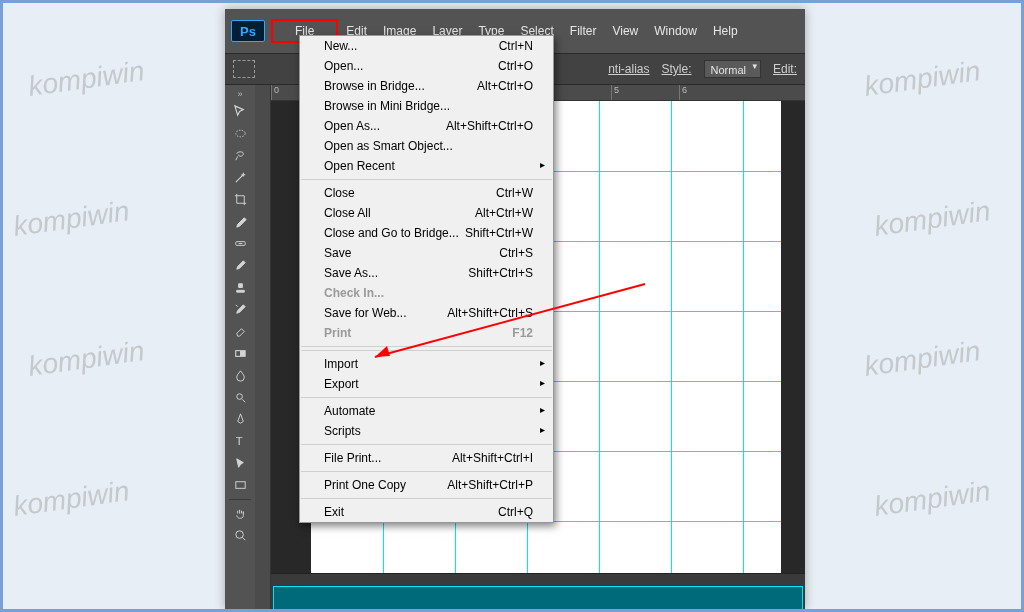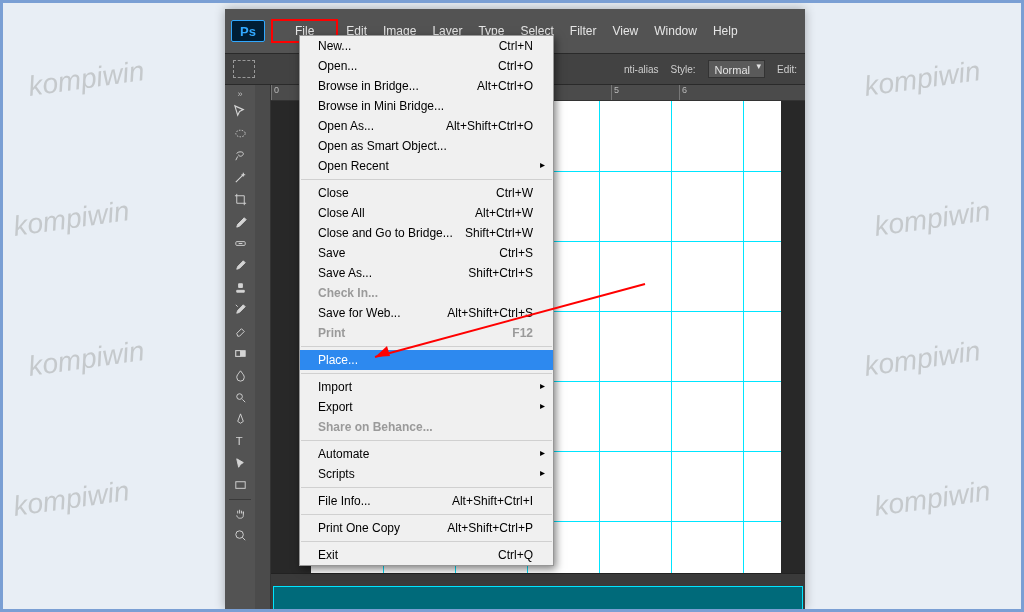--- a/index.html
+++ b/index.html
@@ -8,38 +8,38 @@
   .wm1 { top: 60px; left: 25px; } .wm2 { top: 60px; right: 40px; } .wm3 { top: 200px; left: 10px; }
   .wm4 { top: 200px; right: 30px; } .wm5 { top: 340px; left: 25px; } .wm6 { top: 340px; right: 40px; }
   .wm7 { top: 480px; left: 10px; } .wm8 { top: 480px; right: 30px; }
   .ps-window { position: absolute; left: 222px; top: 6px; width: 580px; height: 600px; background: #535353; box-shadow: 0 0 10px rgba(0,0,0,0.3); }
   .menubar { display: flex; align-items: center; height: 44px; background: #535353; }
   .ps-logo { width: 34px; height: 22px; margin: 2px 6px; background: #001e36; color: #31a8ff; display: flex; align-items: center; justify-content: center; font-weight: bold; font-size: 13px; border: 1px solid #31a8ff; border-radius: 2px; }
   .menu-item { color: #e6e6e6; font-size: 12px; padding: 5px 8px; cursor: default; }
   .menu-item.highlighted { border: 2px solid #ff0000; padding: 3px 22px; }
   .options-bar { height: 32px; background: #424242; border-top: 1px solid #2a2a2a; border-bottom: 1px solid #2a2a2a; display: flex; align-items: center; padding: 0 8px; gap: 12px; }
   .opt-icon { width: 22px; height: 18px; border: 1px dashed #999; }
-  .opt-label { color: #cfcfcf; font-size: 10px; }
+  .opt-label { color: #cfcfcf; font-size: 12px; text-decoration: underline; }
   .opt-select { background: #5a5a5a; color: #e4e4e4; font-size: 11px; border: 1px solid #333; padding: 3px 14px 1px 6px; position: relative; }
   .opt-select::after { content:"▾"; position:absolute; right:3px; top:0; font-size:9px;}
   .workspace { display: flex; height: calc(100% - 58px); }
   .toolbar { width: 30px; background: #535353; display: flex; flex-direction: column; align-items: center; padding-top: 4px; gap: 2px; }
   .tool-expand { width: 12px; height: 10px; color:#bbb; font-size:9px; text-align:center;}
   .tool { width: 22px; height: 20px; color: #d9d9d9; display: flex; align-items: center; justify-content: center; font-size: 14px; cursor: default; }
   .tool.sep { border-top: 1px solid #3a3a3a; margin-top: 2px; padding-top: 4px; height: 24px; }
   .tool svg { width: 15px; height: 15px; fill: #d4d4d4; stroke:#d4d4d4; }
   .canvas-area { flex: 1; background: #282828; position: relative; overflow: hidden; }
   .ruler-h { position: absolute; top: 0; left: 16px; right: 0; height: 16px; background: #4b4b4b; border-bottom: 1px solid #333; display:flex; color:#bbb; font-size:9px;}
   .ruler-h span { width: 68px; text-align:left; padding-left:2px; border-left:1px solid #777; line-height:11px;}
   .ruler-v { position: absolute; top: 0; left: 0; bottom: 0; width: 16px; background: #4b4b4b; border-right: 1px solid #333; }
   .canvas { position: absolute; top: 16px; left: 56px; width: 470px; height: 480px; background: #fff; }
   .guide-v { position: absolute; top: 0; bottom: 0; width: 1px; background: #00e5ff; }
   .guide-h { position: absolute; left: 0; right: 0; height: 1px; background: #00e5ff; }
   .dropdown { position: absolute; top: 26px; left: 74px; width: 255px; background: #f0f0f0; border: 1px solid #979797; box-shadow: 2px 3px 8px rgba(0,0,0,0.5); z-index: 100; font-size: 12px; color: #000; }
-  .dd-item { display: flex; justify-content: space-between; padding: 3px 20px 3px 18px; cursor: default; position: relative; }
+  .dd-item { display: flex; justify-content: space-between; padding: 3px 20px 3px 24px; cursor: default; position: relative; }
   .dd-item.disabled { color: #9a9a9a; font-weight: bold; }
   .dd-item.selected { background: #2d89ef; color: #fff; }
   .dd-sep { height: 1px; background: #d0d0d0; margin: 3px 1px; }
   .dd-sub::after { content: "▸"; position: absolute; right: 8px; font-size: 10px; }
   .arrow { position: absolute; z-index: 200; pointer-events:none;}
   .timeline { position:absolute; bottom:0; left:16px; right:0; height:54px; background:#3a3a3a; border-top:1px solid #222;}
   .timeline-bar { position:absolute; top:12px; left:2px; right:2px; height:26px; background:#006a7a; border:1px solid #00e5ff;}
   .timeline-num { color:#bbb; font-size:14px; position:absolute; top:16px; left:6px;}
 </style>
 </head>
@@ -274,43 +274,37 @@
       </div>
       <div class="dd-item">
         <span>Save for Web...</span>
         <span>Alt+Shift+Ctrl+S</span>
       </div>
       <div class="dd-item disabled">
         <span>Print</span>
         <span>F12</span>
       </div>
       <div class="dd-sep"></div>
-      <div class="dd-item selected">
-        <span>Place...</span>
-      </div>
       <div class="dd-sep"></div>
       <div class="dd-item dd-sub">
         <span>Import</span>
       </div>
       <div class="dd-item dd-sub">
         <span>Export</span>
       </div>
-      <div class="dd-item disabled">
-        <span>Share on Behance...</span>
-      </div>
       <div class="dd-sep"></div>
       <div class="dd-item dd-sub">
         <span>Automate</span>
       </div>
       <div class="dd-item dd-sub">
         <span>Scripts</span>
       </div>
       <div class="dd-sep"></div>
       <div class="dd-item">
-        <span>File Info...</span>
+        <span>File Print...</span>
         <span>Alt+Shift+Ctrl+I</span>
       </div>
       <div class="dd-sep"></div>
       <div class="dd-item">
         <span>Print One Copy</span>
         <span>Alt+Shift+Ctrl+P</span>
       </div>
       <div class="dd-sep"></div>
       <div class="dd-item">
         <span>Exit</span>

